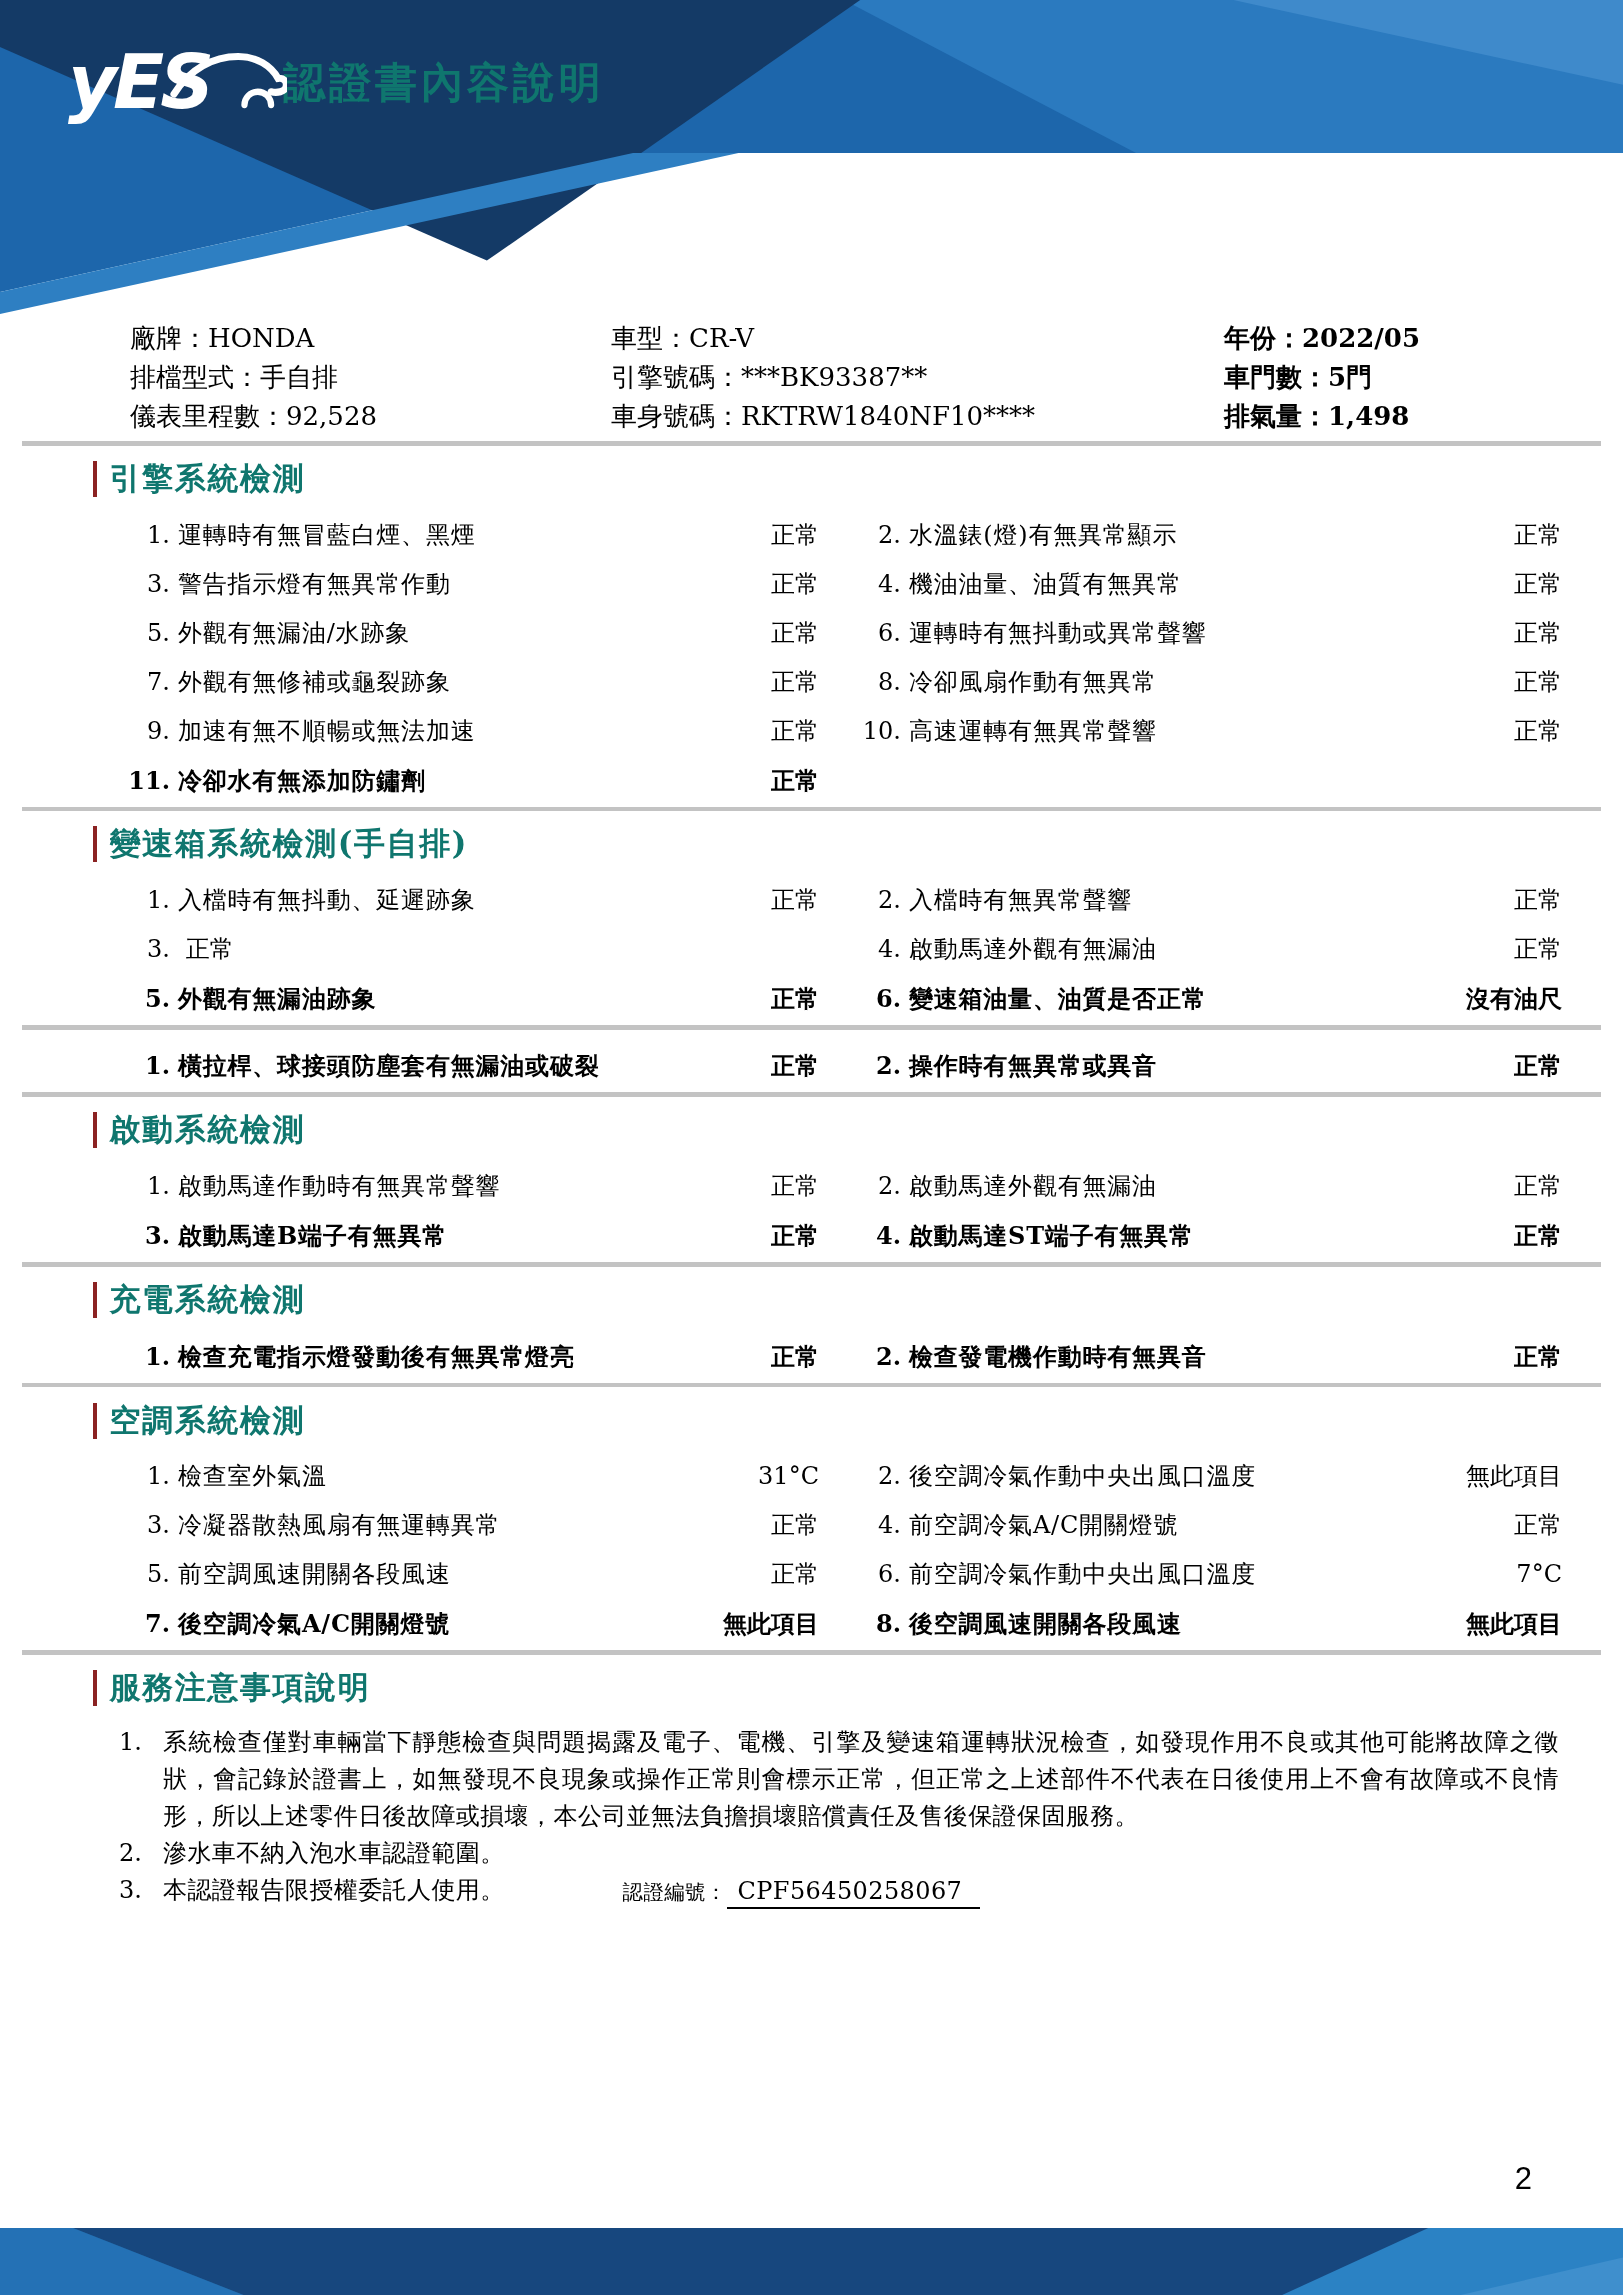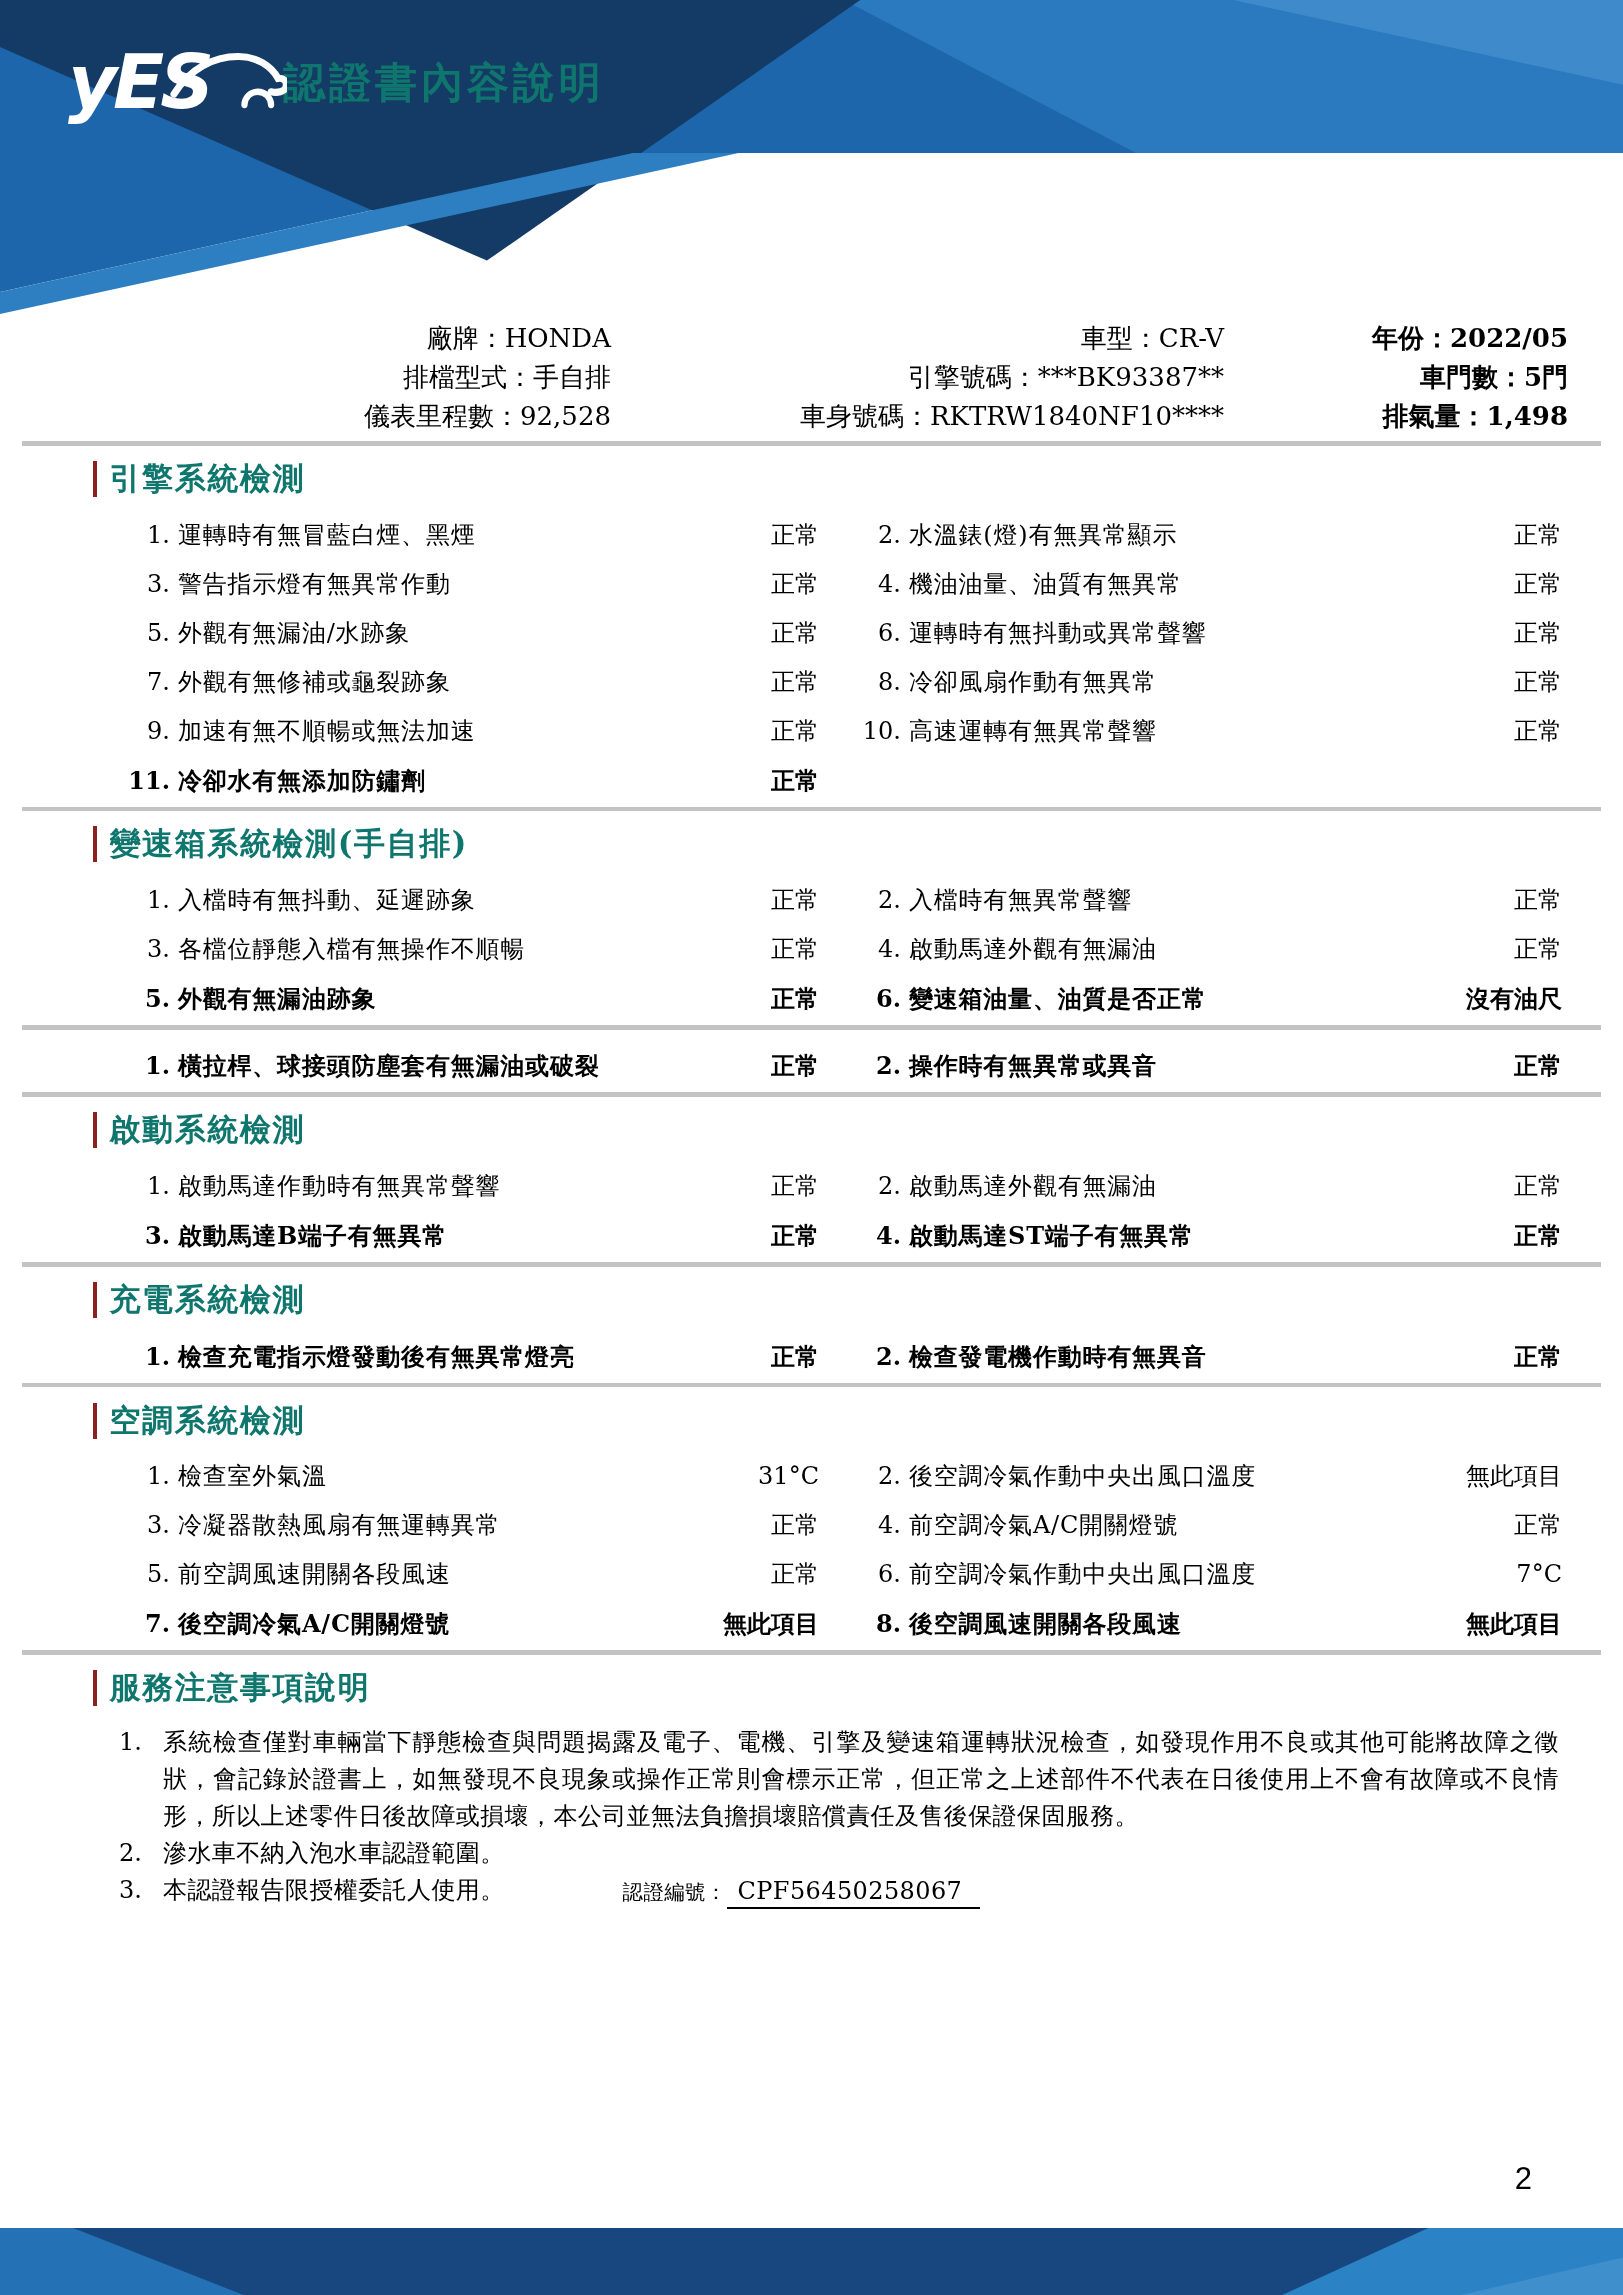--- a/index.html
+++ b/index.html
@@ -20,21 +20,21 @@
   .logo-text{
     font-family:"DejaVu Sans","Liberation Sans",sans-serif;font-style:italic;font-weight:900;
     font-size:75px;line-height:93px;color:#fff;letter-spacing:-3.9px;
   }
   .logo-car{position:absolute;left:101px;top:-3.1px;}
   .header-title{
     font-family:"Liberation Sans","DejaVu Sans",sans-serif;font-weight:800;
     font-size:42px;color:#0f766e;margin-left:17.3px;letter-spacing:3.9px;white-space:nowrap;
   }
   
-  .info{position:absolute;top:319px;left:130px;right:55px;font-size:26px;text-align:right;}
+  .info{position:absolute;top:319px;left:130px;right:69px;font-size:26px;}
   .info-row{display:flex;line-height:39px;}
   .info-c0{width:481px;}
   .info-c1{width:613px;}
   .info-c2{flex:1;font-weight:bold;}
   
   .doc{position:absolute;top:441px;left:0;width:100%;}
   .rule{height:4.7px;background:#c3c3c3;margin:0 22px;}
   .sec-head{display:flex;align-items:center;margin:12.6px 0 0 93px;height:41px;}
   .sec-bar{width:3.9px;height:36px;background:#8b2222;margin-right:12.6px;flex:0 0 auto;}
   .sec-title{font-size:31px;color:#0f766e;font-weight:600;letter-spacing:1.6px;white-space:nowrap;}
@@ -210,21 +210,20 @@
           </div>
         <div class="cell right">
             <span class="num">2.</span>
             <span class="txt">入檔時有無異常聲響</span>
             <span class="val">正常</span>
           </div>
       </div>
       <div class="item-row">
         <div class="cell left">
             <span class="num">3.</span>
-            <span class="txt">各檔位靜態入檔有無操作不順暢</span>
             <span class="val">正常</span>
           </div>
         <div class="cell right">
             <span class="num">4.</span>
             <span class="txt">啟動馬達外觀有無漏油</span>
             <span class="val">正常</span>
           </div>
       </div>
       <div class="item-row">
         <div class="cell left">

